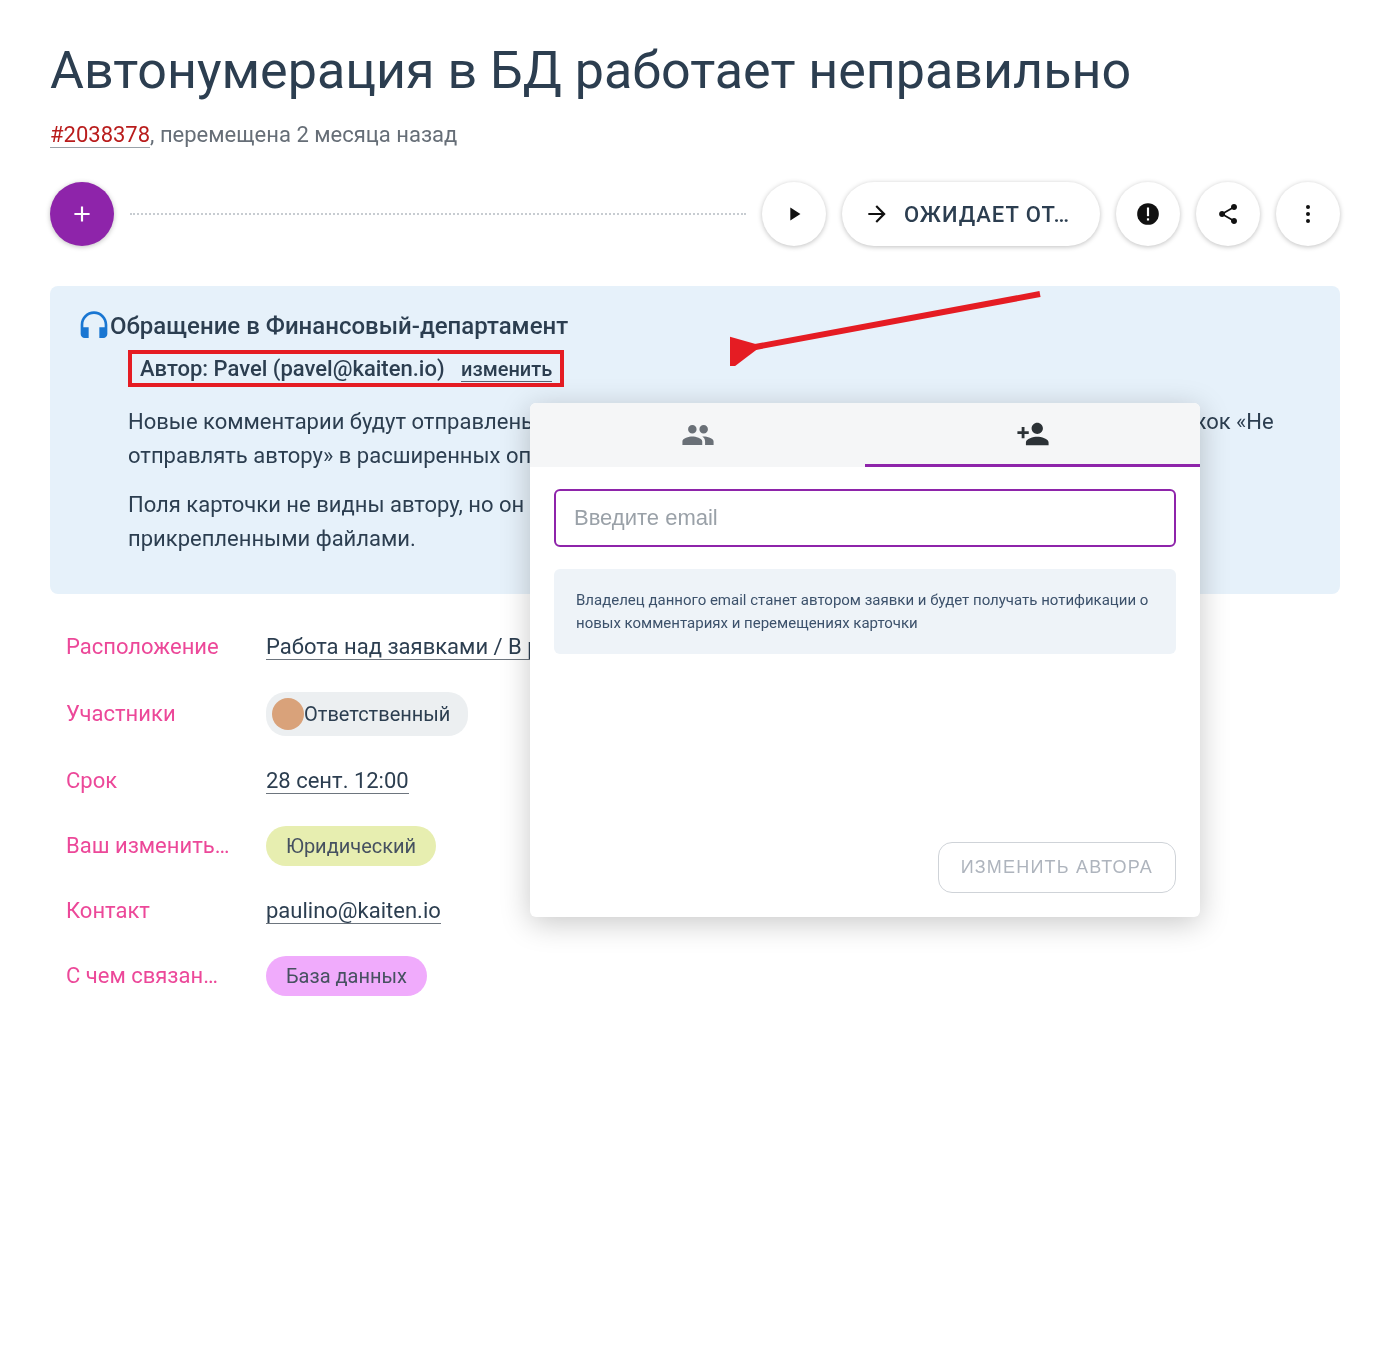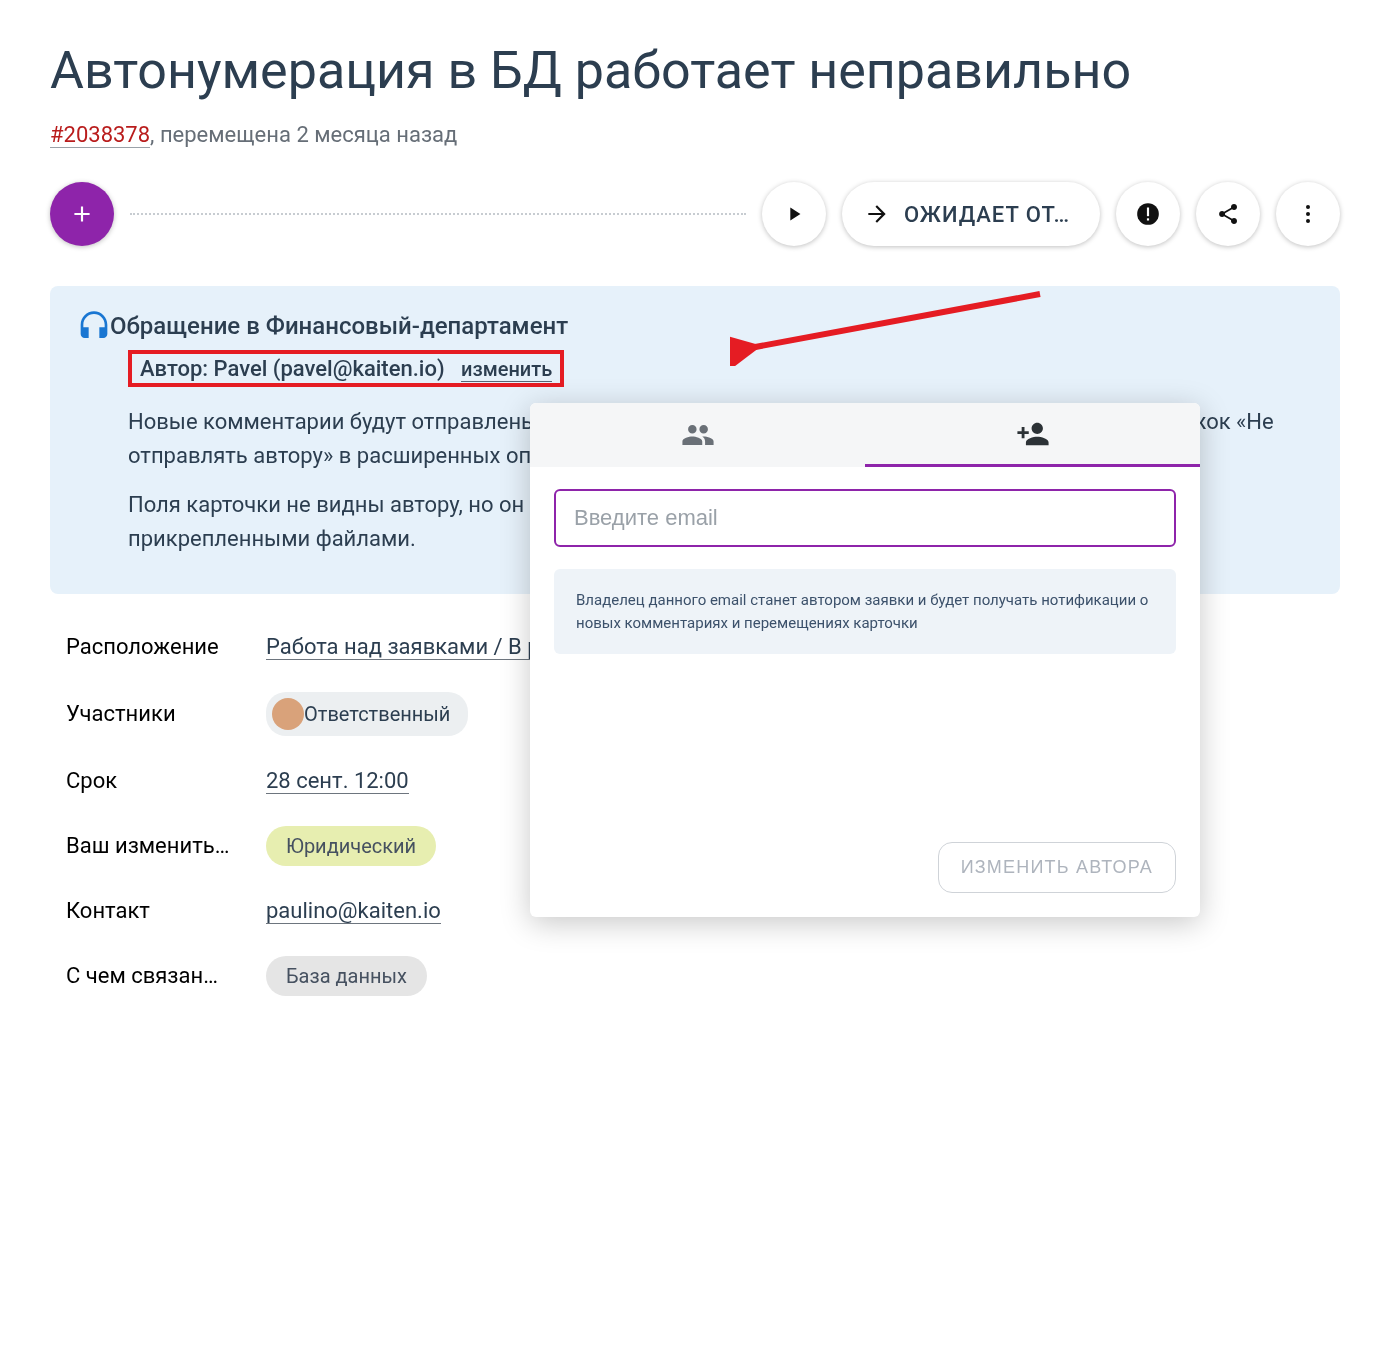--- a/index.html
+++ b/index.html
@@ -111,21 +111,21 @@
   }
   .fields {
     display: grid;
     grid-template-columns: 200px 1fr;
     row-gap: 32px;
     align-items: center;
     font-size: 22px;
     margin-left: 16px;
   }
   .field-label {
-    color: #000000;
+    color: #ec4899;
     white-space: nowrap;
     overflow: hidden;
     text-overflow: ellipsis;
   }
   .field-value.underline { border-bottom: 1px solid #6d757e; display: inline-block; color: #2c3e50; }
   .chip {
     display: inline-flex;
     align-items: center;
     background: #eceff1;
     border-radius: 20px;
@@ -136,21 +136,21 @@
   }
   .chip .avatar { width: 32px; height: 32px; border-radius: 50%; background: #d9a27a; }
   .tag {
     display: inline-block;
     border-radius: 20px;
     padding: 8px 20px;
     font-size: 20px;
     color: #465160;
   }
   .tag.yellow { background: #e7eeb0; }
-  .tag.teal { background: #e5e5e5; }
+  .tag.teal { background: #f0abfc; }
   .popup {
     position: absolute;
     top: 82px;
     left: 480px;
     width: 670px;
     background: #fff;
     border-radius: 6px;
     box-shadow: 0 6px 30px rgba(0,0,0,0.22);
     z-index: 20;
     overflow: hidden;

